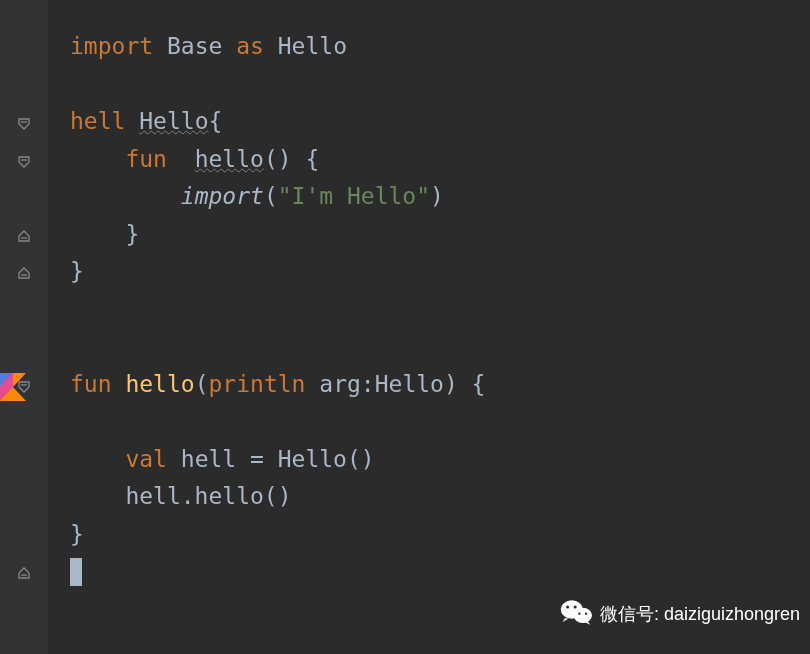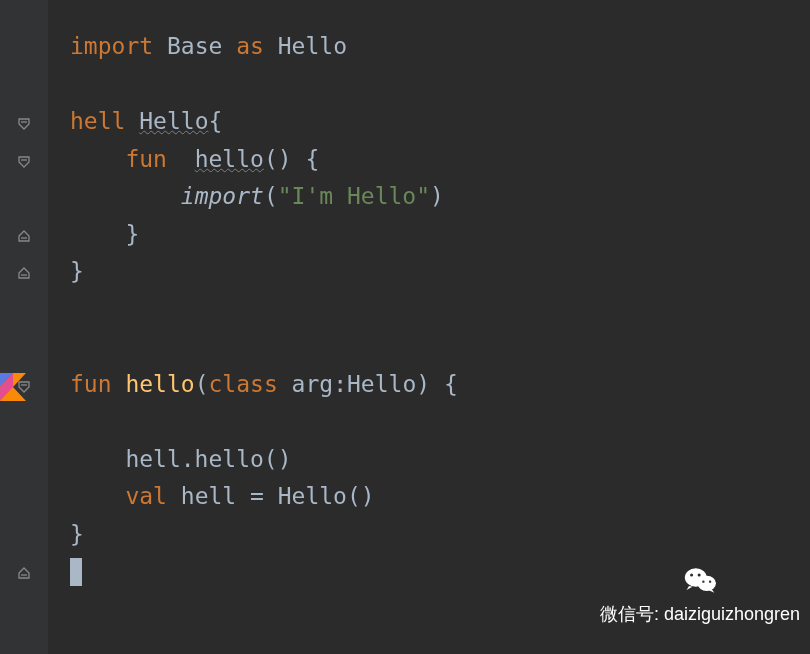--- a/index.html
+++ b/index.html
@@ -77,26 +77,25 @@
       background: #a9b7c6;
       vertical-align: middle;
       margin-left: 22px;
       margin-top: 5px;
     }
     .wechat-watermark {
       position: absolute;
       bottom: 28px;
       right: 10px;
       display: flex;
-      align-items: center;
+      align-items: flex-end;
       gap: 8px;
       color: #ffffff;
       font-size: 18px;
       font-family: -apple-system, BlinkMacSystemFont, 'Segoe UI', sans-serif;
-      flex-direction: column;
     }
     .wechat-icon {
       width: 32px;
       height: 28px;
     }
   </style>
 </head>
 <body>
 
 <div class="editor-container">
@@ -135,24 +134,24 @@
   <div class="code-area">
     <div class="code-line"><span class="kw-orange">import</span><span class="identifier"> Base </span><span class="kw-orange">as</span><span class="identifier"> Hello</span></div>
     <div class="code-line"> </div>
     <div class="code-line"><span class="kw-orange">hell</span><span> </span><span class="identifier wavy-underline">Hello</span><span class="paren">{</span></div>
     <div class="code-line"><span>    </span><span class="kw-orange">fun</span><span>  </span><span class="identifier wavy-underline">hello</span><span class="paren">() {</span></div>
     <div class="code-line"><span>        </span><span class="identifier italic">import</span><span class="paren">(</span><span class="string">"I'm Hello"</span><span class="paren">)</span></div>
     <div class="code-line"><span class="paren">    }</span></div>
     <div class="code-line"><span class="paren">}</span></div>
     <div class="code-line"> </div>
     <div class="code-line"> </div>
-    <div class="code-line"><span class="kw-orange">fun</span><span> </span><span class="kw-yellow">hello</span><span class="paren">(</span><span class="kw-orange">class</span><span class="identifier"> arg:Hello) {</span></div>
+    <div class="code-line"><span class="kw-orange">fun</span><span> </span><span class="kw-yellow">hello</span><span class="paren">(</span><span class="kw-orange">println</span><span class="identifier"> arg:Hello) {</span></div>
     <div class="code-line"> </div>
+    <div class="code-line"><span>    </span><span class="kw-orange">val</span><span class="identifier"> hell = Hello()</span></div>
     <div class="code-line"><span class="identifier">    hell.hello()</span></div>
-    <div class="code-line"><span>    </span><span class="kw-orange">val</span><span class="identifier"> hell = Hello()</span></div>
     <div class="code-line"><span class="paren">}</span></div>
     <div><span class="cursor-block"></span></div>
   </div>
 </div>
 
 <div class="wechat-watermark">
   <svg class="wechat-icon" viewBox="0 0 38 32">
     <ellipse cx="14" cy="13" rx="13" ry="11" fill="#ffffff"></ellipse>
     <ellipse cx="27" cy="20" rx="11" ry="9" fill="#ffffff"></ellipse>
     <circle cx="9" cy="10" r="1.8" fill="#2b2b2b"></circle>

